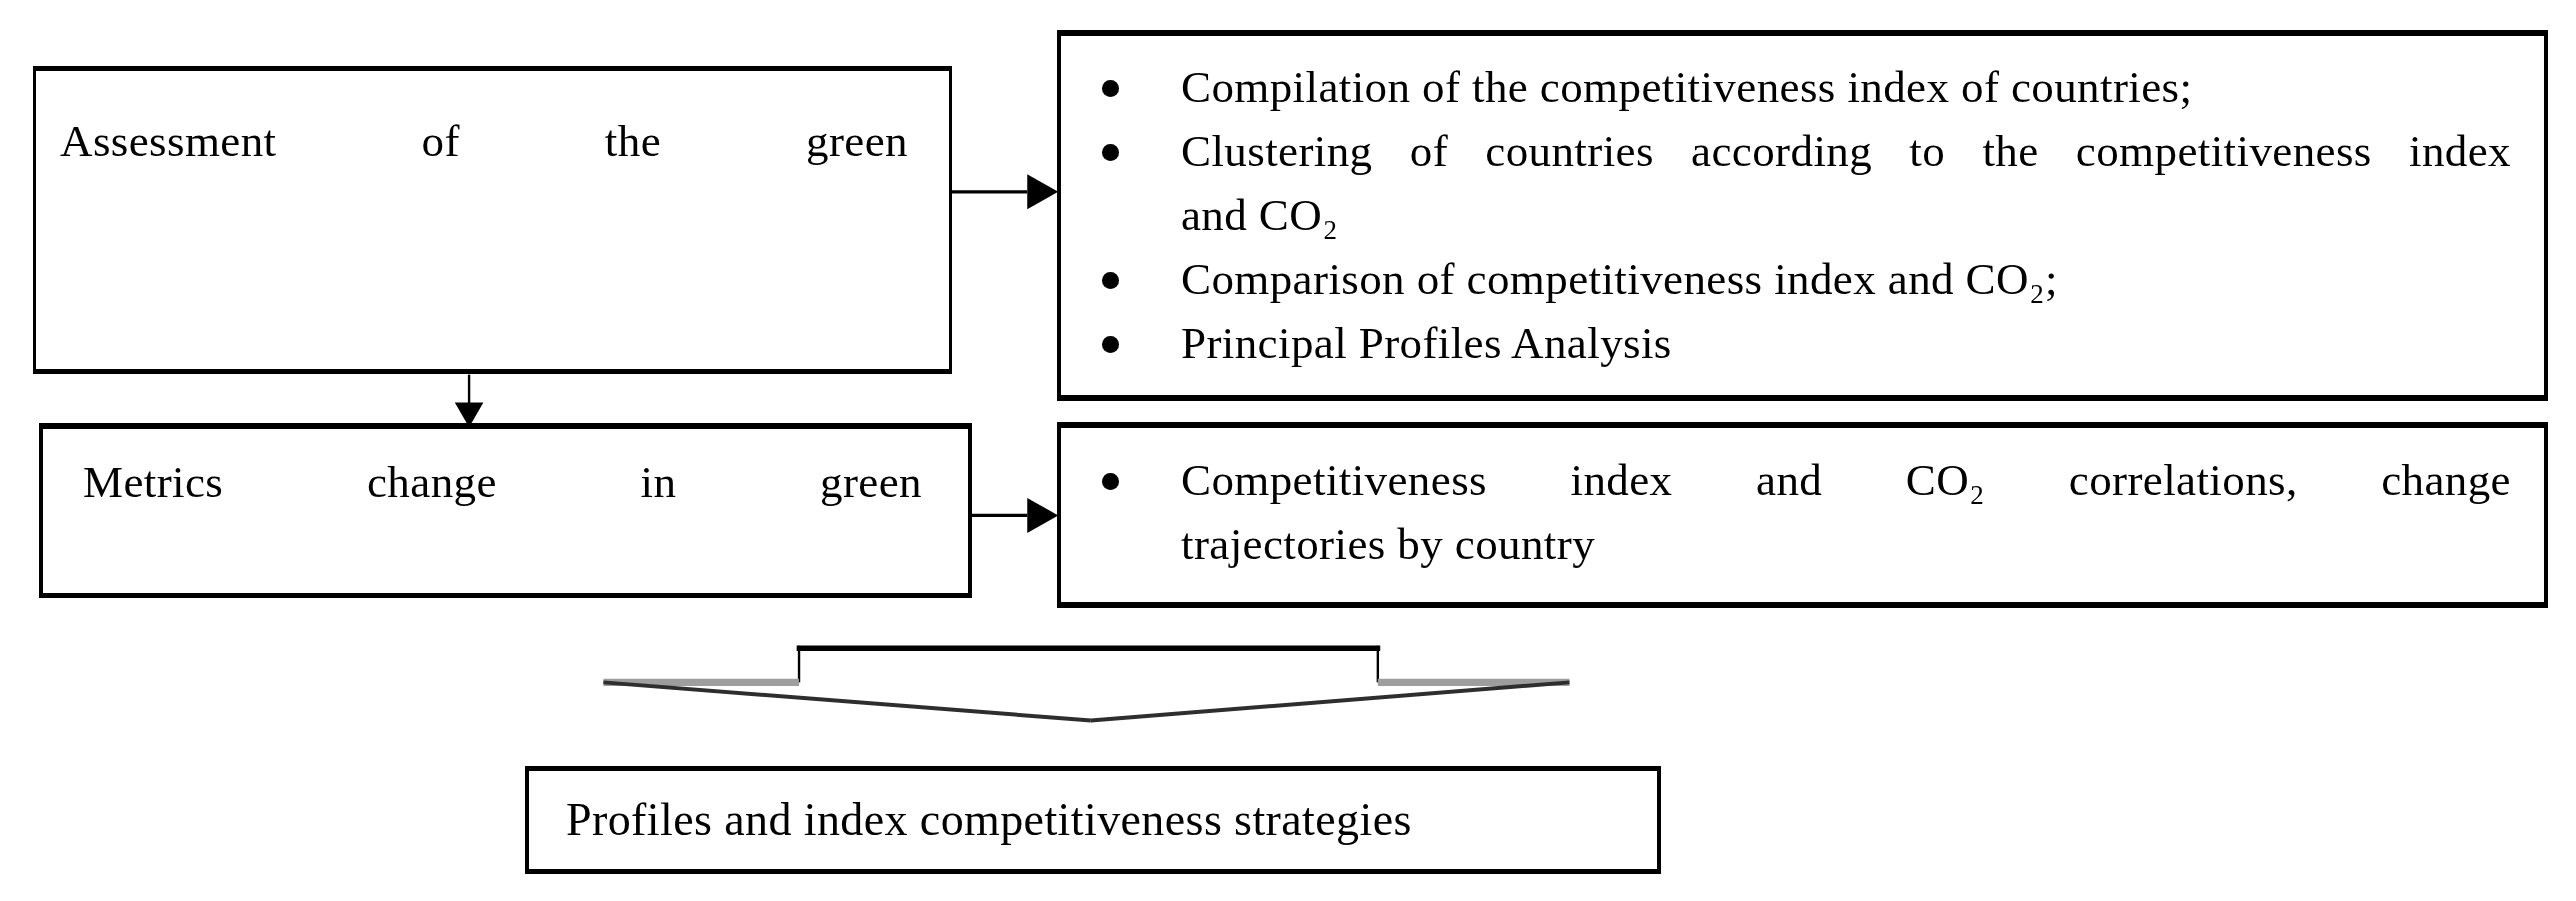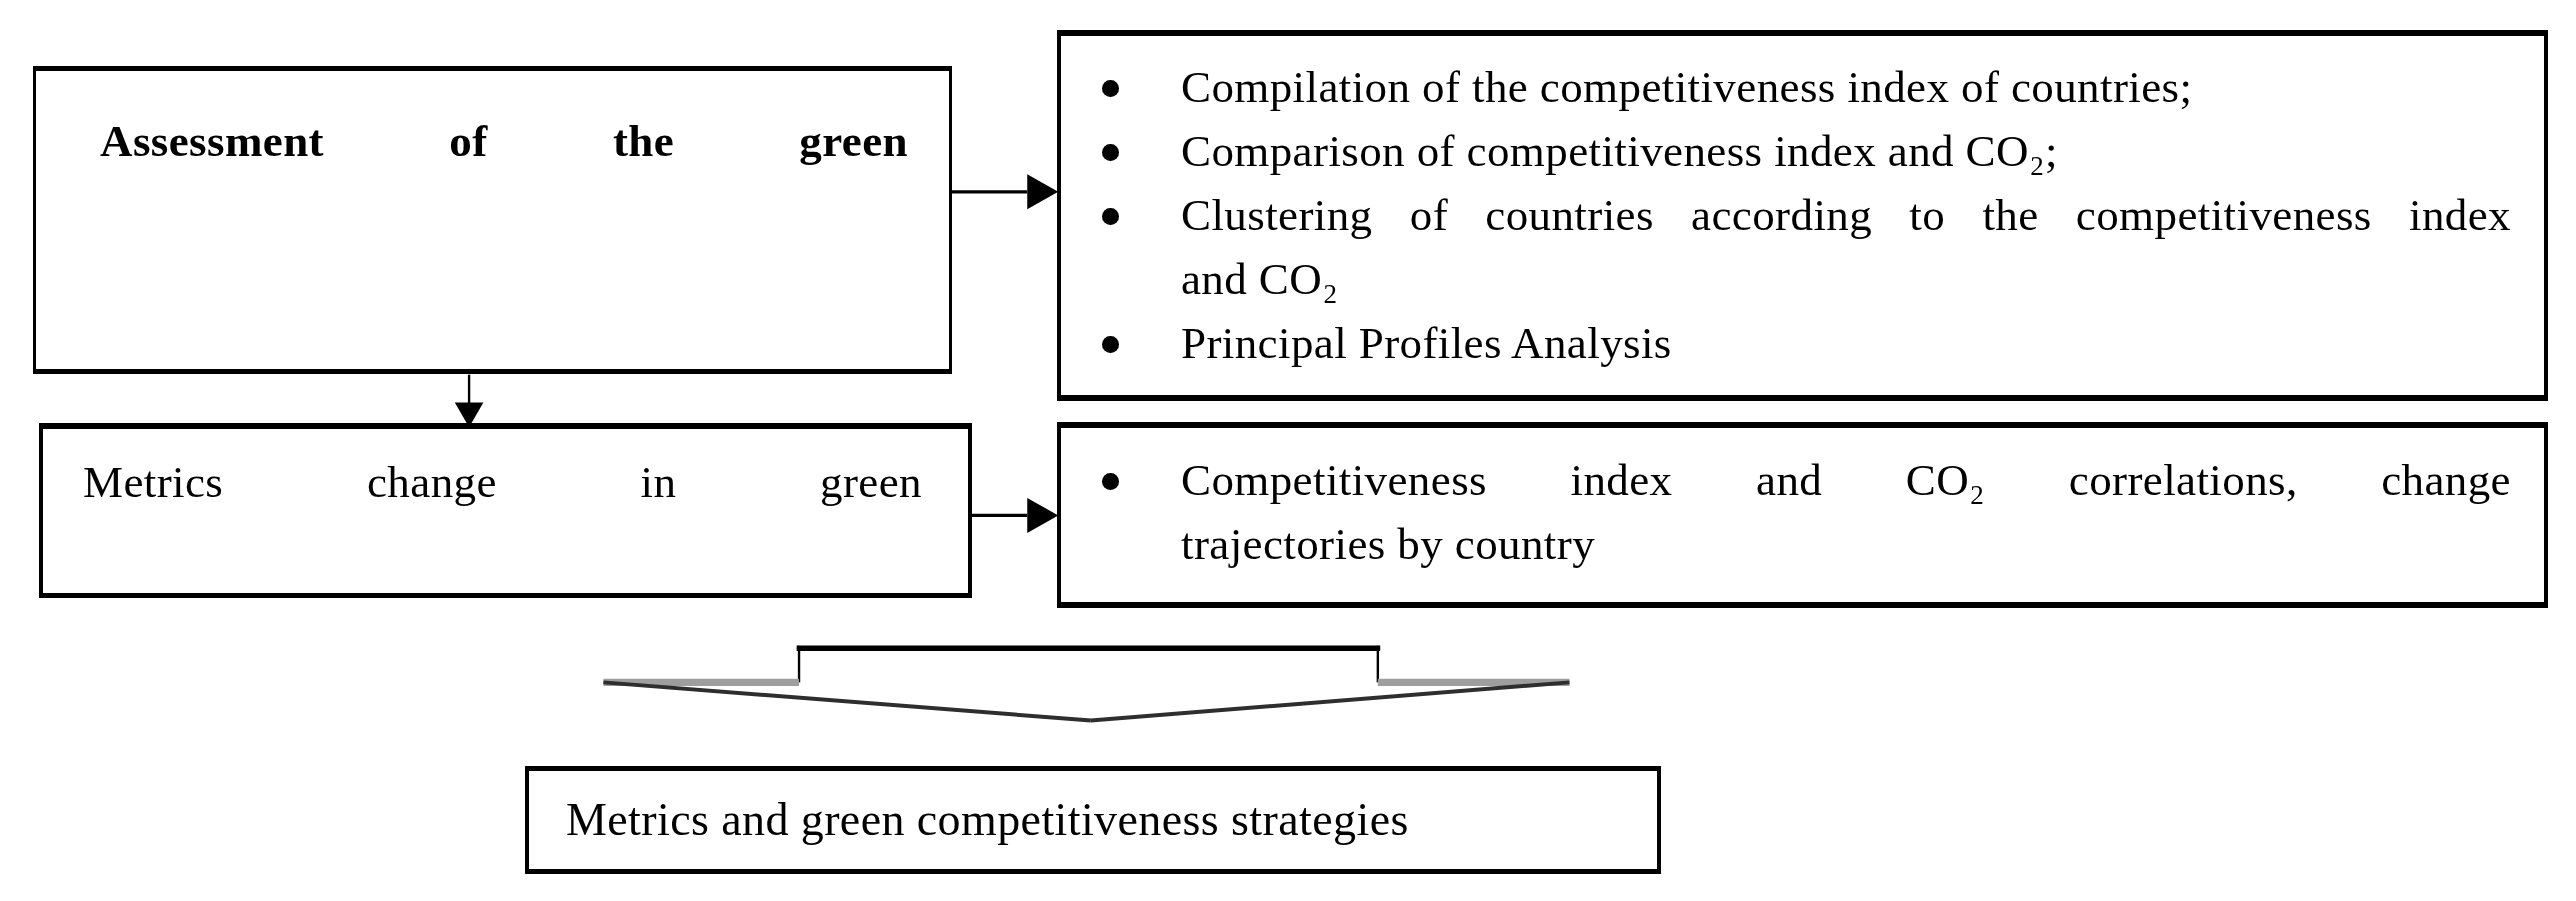--- a/index.html
+++ b/index.html
@@ -40,22 +40,21 @@
     text-align: justify;
     -moz-text-align-last: justify;
     text-align-last: justify;
   }
 
   
   #box-assessment {
     left: 33px; top: 66px;
     width: 919px; height: 308px;
     border-width: 5.6px 3.2px;
-    padding: 38px 41px 0 64px;
-    font-weight: bold;
+    padding: 38px 41px 0 24px;
   }
   #box-assessment .txt { line-height: 64px; }
 
   
   #box-assessment-methods {
     left: 1057px; top: 30px;
     width: 1491px; height: 371px;
     border-width: 6.4px 4.8px;
     padding-top: 19px;
   }
@@ -136,26 +135,26 @@
   </div>
 
   <div class="box" id="box-assessment-methods">
     <div class="txt">
       <div class="item">
         <span class="dot"></span>
         <span class="line">Compilation of the competitiveness index of countries;</span>
       </div>
       <div class="item">
         <span class="dot"></span>
-        <span class="line">Comparison of competitiveness index and CO₂;</span>
+        <span class="line stretch">Clustering of countries according to the competitiveness index</span>
+        <span class="line">and CO₂</span>
       </div>
       <div class="item">
         <span class="dot"></span>
-        <span class="line stretch">Clustering of countries according to the competitiveness index</span>
-        <span class="line">and CO₂</span>
+        <span class="line">Comparison of competitiveness index and CO₂;</span>
       </div>
       <div class="item">
         <span class="dot"></span>
         <span class="line">Principal Profiles Analysis</span>
       </div>
     </div>
   </div>
 
   <div class="box" id="box-metrics">
     <div class="txt">
@@ -168,18 +167,18 @@
       <div class="item">
         <span class="dot"></span>
         <span class="line stretch">Competitiveness index and CO₂ correlations, change</span>
         <span class="line">trajectories by country</span>
       </div>
     </div>
   </div>
 
   <div class="box" id="box-result">
     <div class="txt">
-      <span class="line">Metrics and green competitiveness strategies</span>
+      <span class="line">Profiles and index competitiveness strategies</span>
     </div>
   </div>
 
 </div>
 
 
 </body></html>

